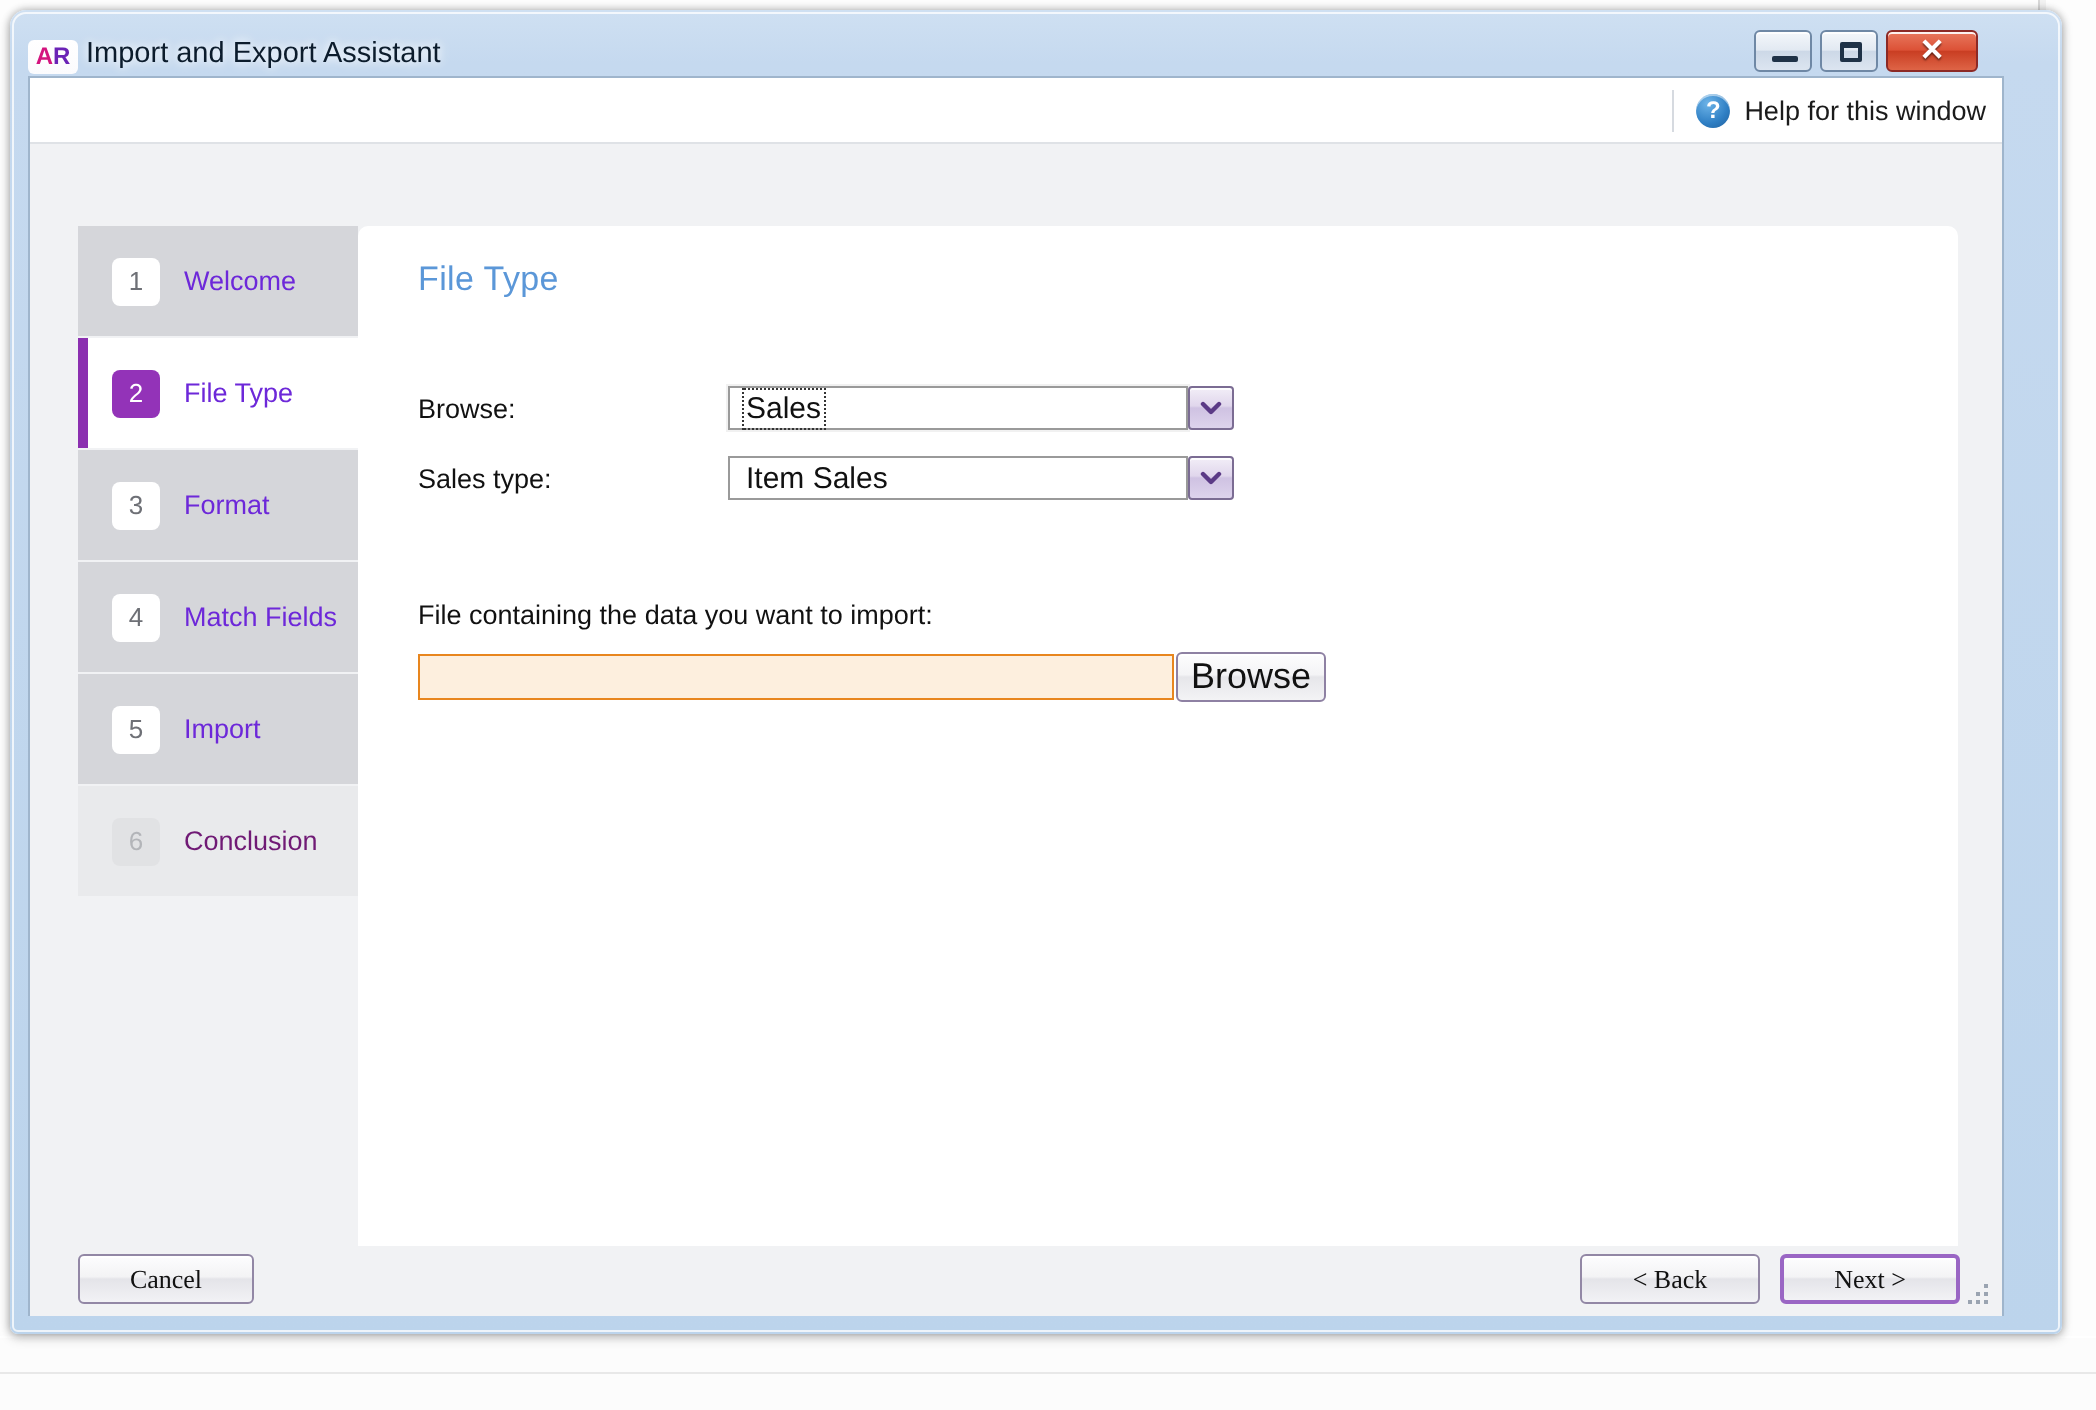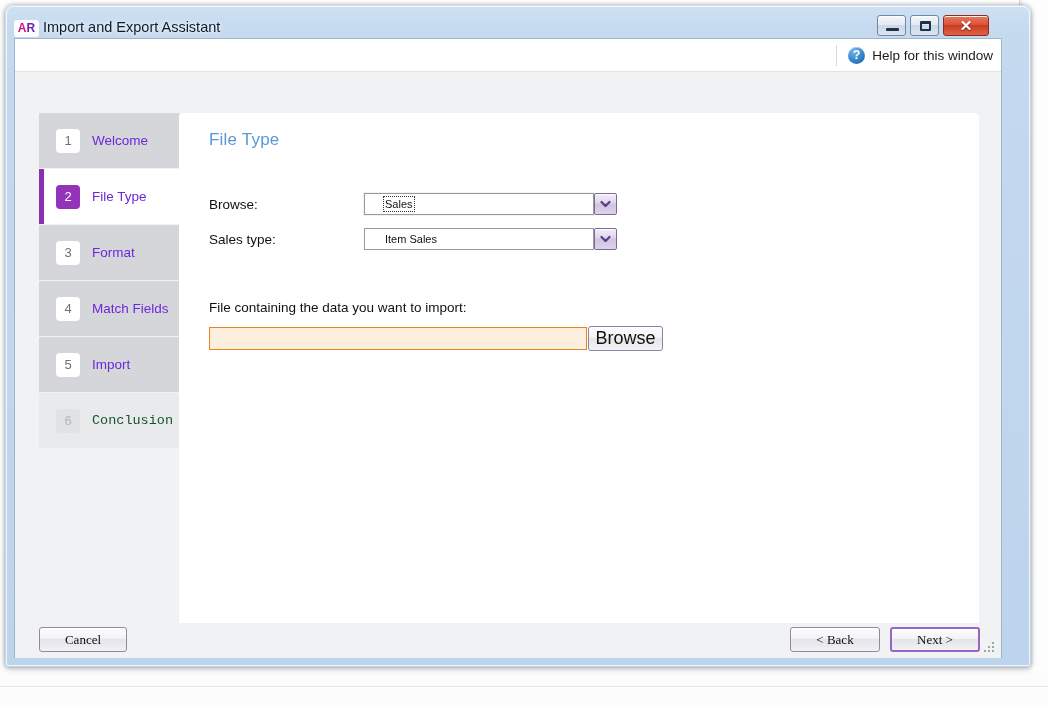--- a/index.html
+++ b/index.html
@@ -183,21 +183,21 @@
   }
   .step-item.disabled .step-badge {
     background: #e1e2e4; color: #b3b5b9;
   }
   .step-label {
     margin-left: 12px;
     font-size: 13.5px;
     color: #6d28d9;
     white-space: nowrap;
   }
-  .step-item.disabled .step-label { color: #14532d; font-family: Liberation Mono, monospace; }
+  .step-item.disabled .step-label { color: #701a75; }
 
   
   #content-panel {
     position: absolute;
     left: 164px; top: 74px;
     width: 800px; height: 510px;
     background: #ffffff;
     border-radius: 5px 5px 0 0;
   }
   #page-heading {
@@ -226,22 +226,22 @@
     cursor: pointer;
   }
   .combo.focused {
     box-shadow: 0 0 0 1px #f1f1f1;
   }
   .combo.focused .combo-text {
     outline: 1px dotted #333333;
     outline-offset: 1px;
   }
   .combo-text {
-    margin-left: 20px;
-    font-size: 11px; color: #111111;
+    margin-left: 8px;
+    font-size: 15px; color: #111111;
     white-space: nowrap;
   }
   .combo-arrow {
     position: absolute; right: -24px; top: -1px;
     width: 23px; height: 22px;
     border: 1px solid #7b6c93;
     border-radius: 2px;
     background: linear-gradient(to bottom, #f2eef7 0%, #e0d6ec 45%, #cfc2e2 50%, #ddd3ec 100%);
     box-shadow: inset 0 1px 0 rgba(255,255,255,0.85);
     display: flex; align-items: center; justify-content: center;

